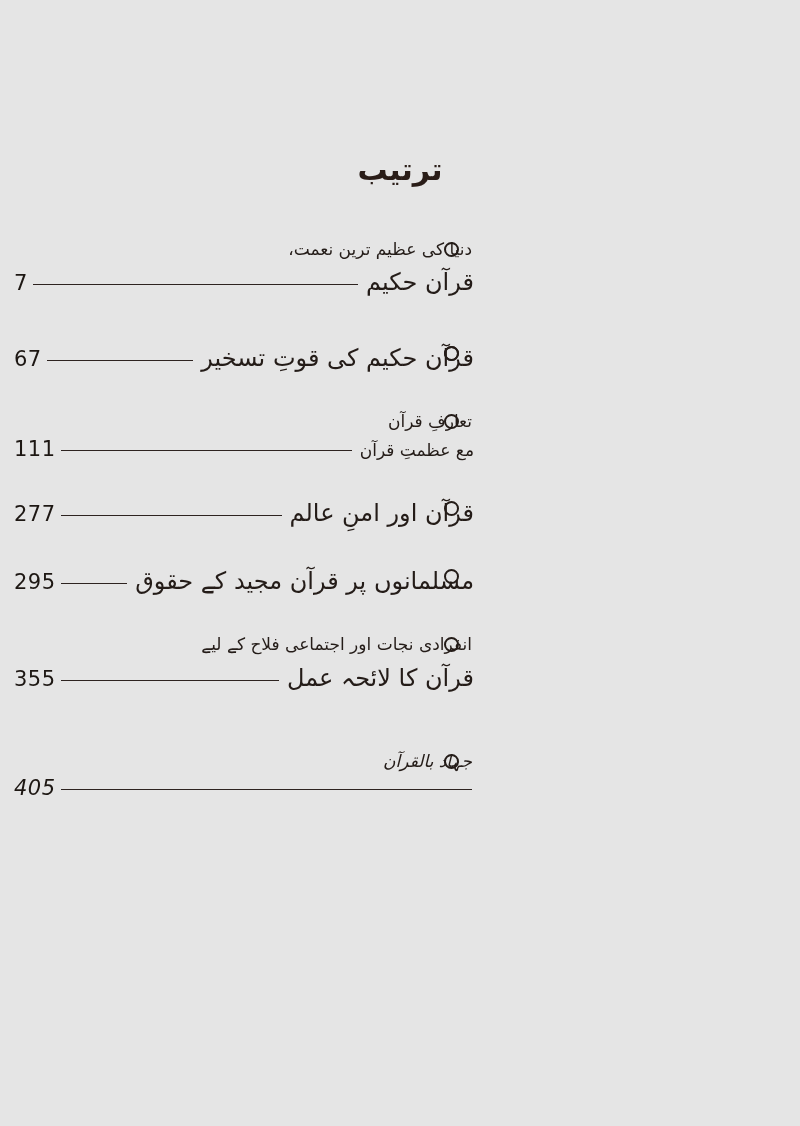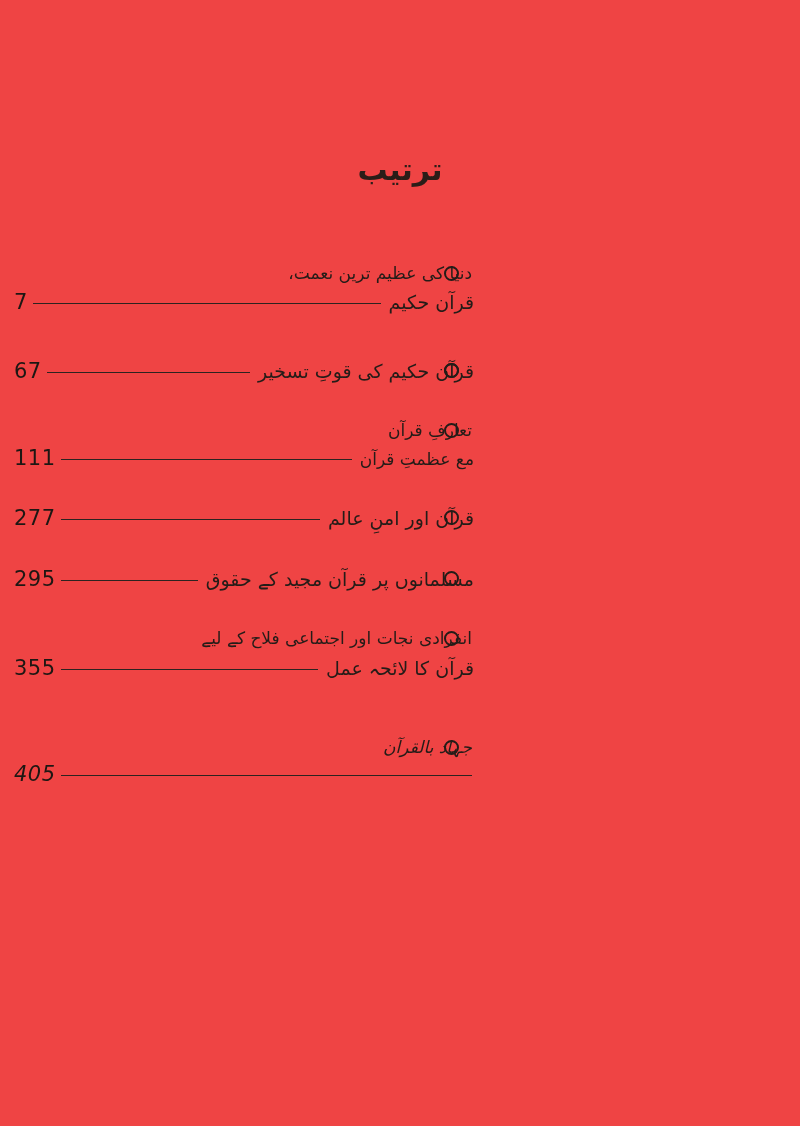--- a/index.html
+++ b/index.html
@@ -13,21 +13,21 @@
     height: 1126px;
     position: relative;
     overflow: hidden;
     font-family: "DejaVu Sans", "Liberation Sans", sans-serif;
     color: #241c18;
   }
 
   .page {
     position: absolute;
     inset: 0;
-    background: #ef4444;
+    background: #e5e5e5;
   }
 
   
   .toc-title {
     position: absolute;
     top: 152px;
     left: 0;
     width: 800px;
     text-align: center;
     font-size: 30px;
@@ -38,21 +38,20 @@
     line-height: 1.2;
   }
 
   
   .toc-list {
     position: absolute;
     top: 236px;
     left: 0;
     width: 644px;
     direction: rtl;
-    margin-top: 24px;
   }
 
   .toc-entry {
     position: relative;
     width: 800px;
     box-sizing: border-box;
     padding-right: 170px;   
     padding-left: 170px;
     margin-bottom: 26px;
   }
@@ -86,21 +85,21 @@
   
   .line-main {
     display: flex;
     flex-direction: row;      
     align-items: baseline;
     width: 100%;
     margin-top: 2px;
   }
 
   .entry-text {
-    font-size: 19px;
+    font-size: 24px;
     line-height: 1.5;
     white-space: nowrap;
     color: #241c18;
     flex: 0 0 auto;
     padding-left: 6px;
   }
 
   .entry-text.sub {
     font-size: 17px;
   }

